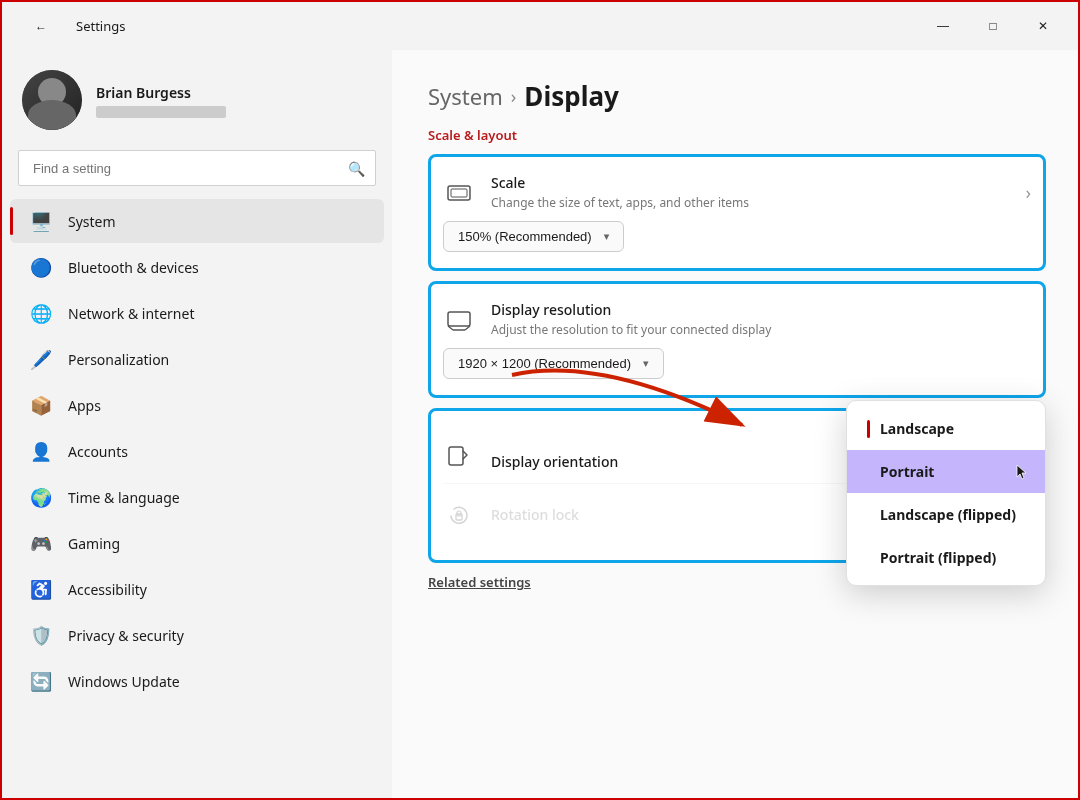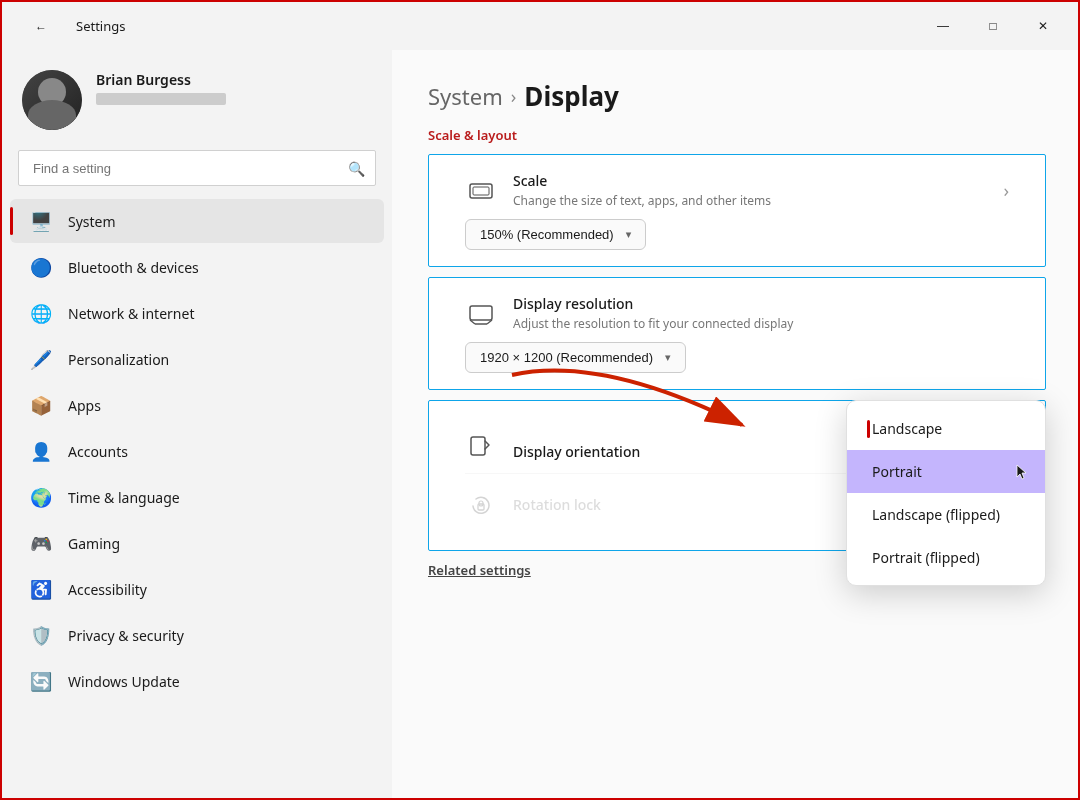--- a/index.html
+++ b/index.html
@@ -61,21 +61,21 @@
     .sidebar {
       width: 390px;
       background: #f3f3f3;
       padding: 12px 0;
       display: flex;
       flex-direction: column;
       overflow-y: auto;
     }
     .user-section {
       display: flex;
-      align-items: flex-start;
+      align-items: center;
       padding: 8px 20px 16px 20px;
       gap: 14px;
     }
     .avatar {
       width: 60px;
       height: 60px;
       border-radius: 50%;
       background: #555;
       overflow: hidden;
       flex-shrink: 0;
@@ -214,24 +214,24 @@
     }
     .section-title {
       font-size: 13px;
       font-weight: 600;
       color: #b91c1c;
       margin-bottom: 10px;
       margin-top: 8px;
     }
     .settings-card {
       background: #fff;
-      border-radius: 2px;
+      border-radius: 8px;
       margin-bottom: 10px;
-      padding: 16px 36px;
-      border: 1px solid #0ea5e9;
+      padding: 16px 12px;
+      border: 3px solid #0ea5e9;
     }
     .setting-row {
       display: flex;
       align-items: center;
       gap: 16px;
     }
     .setting-icon {
       width: 32px;
       height: 32px;
       display: flex;
@@ -308,21 +308,22 @@
       padding: 6px 0;
       border: 1px solid #e0e0e0;
     }
     .orient-option {
       padding: 12px 20px;
       font-size: 14px;
       color: #1a1a1a;
       cursor: pointer;
       display: flex;
       align-items: center;
-      gap: 2px;
+      gap: 10px;
+      font-weight: bold;
     }
     .orient-option.selected {
       background: #c4b5fd;
       align-items: center;
     }
     .orient-option .active-bar {
       width: 3px;
       height: 18px;
       background: #c00;
       border-radius: 2px;

